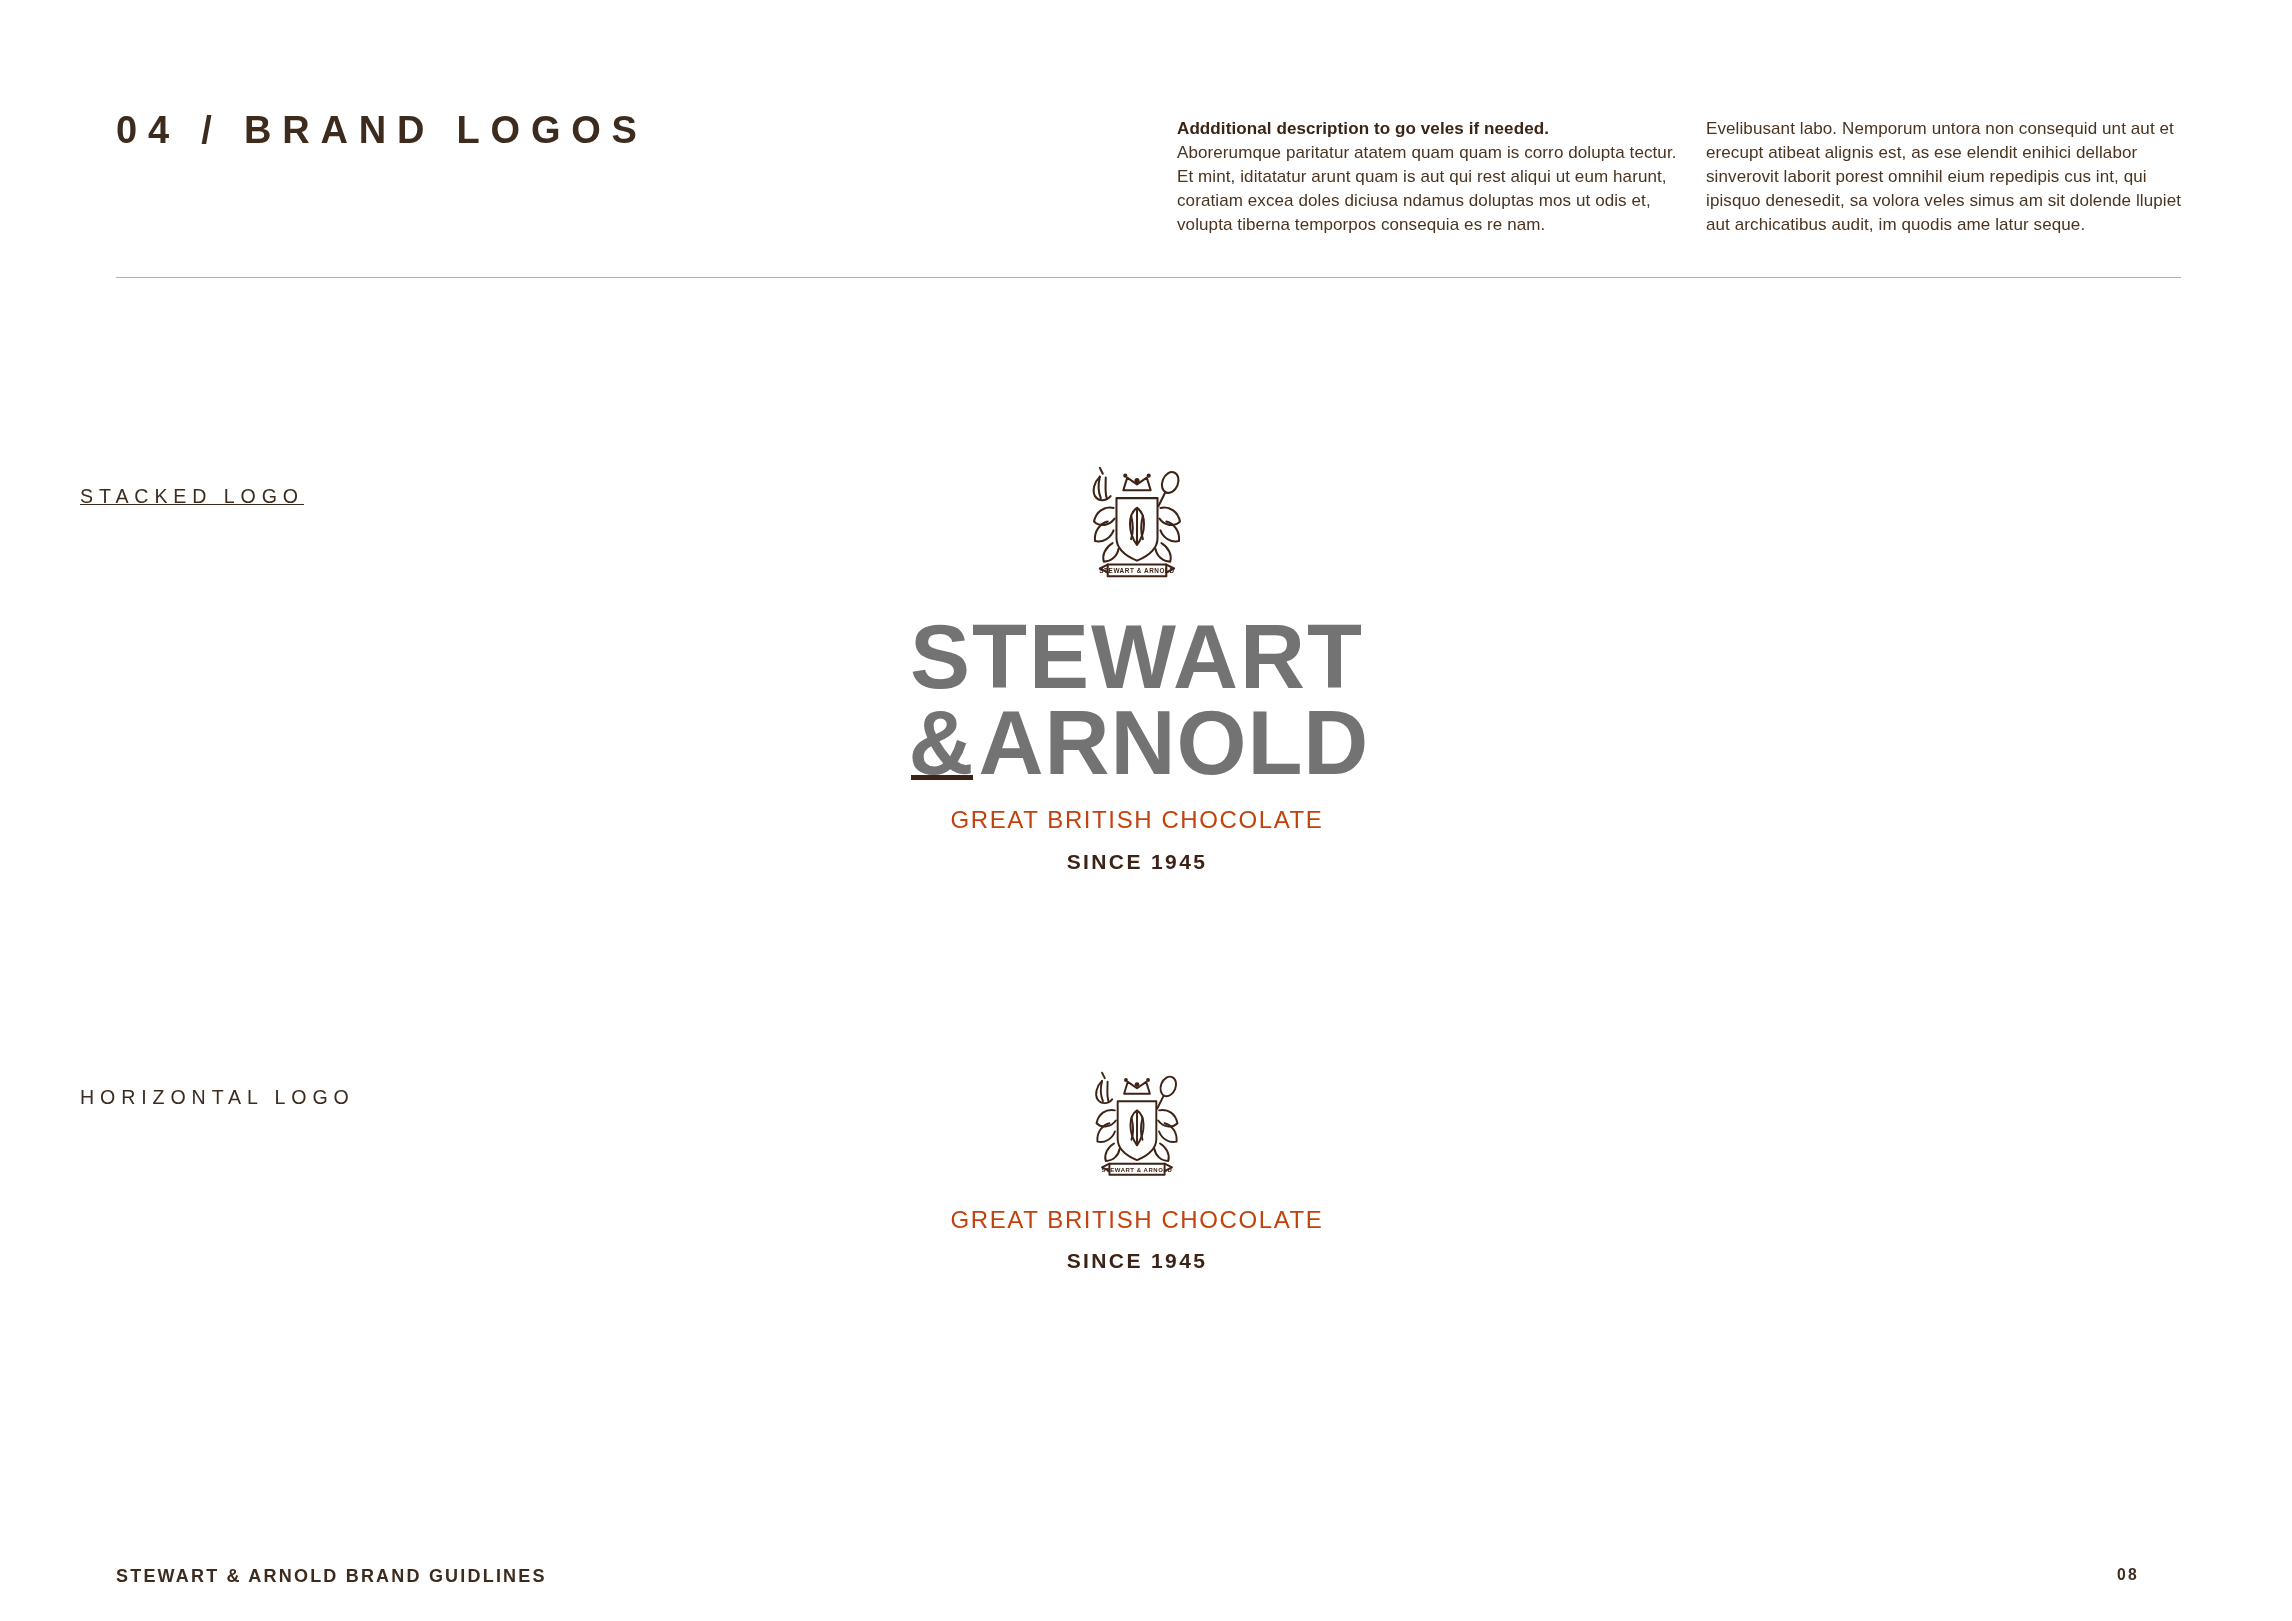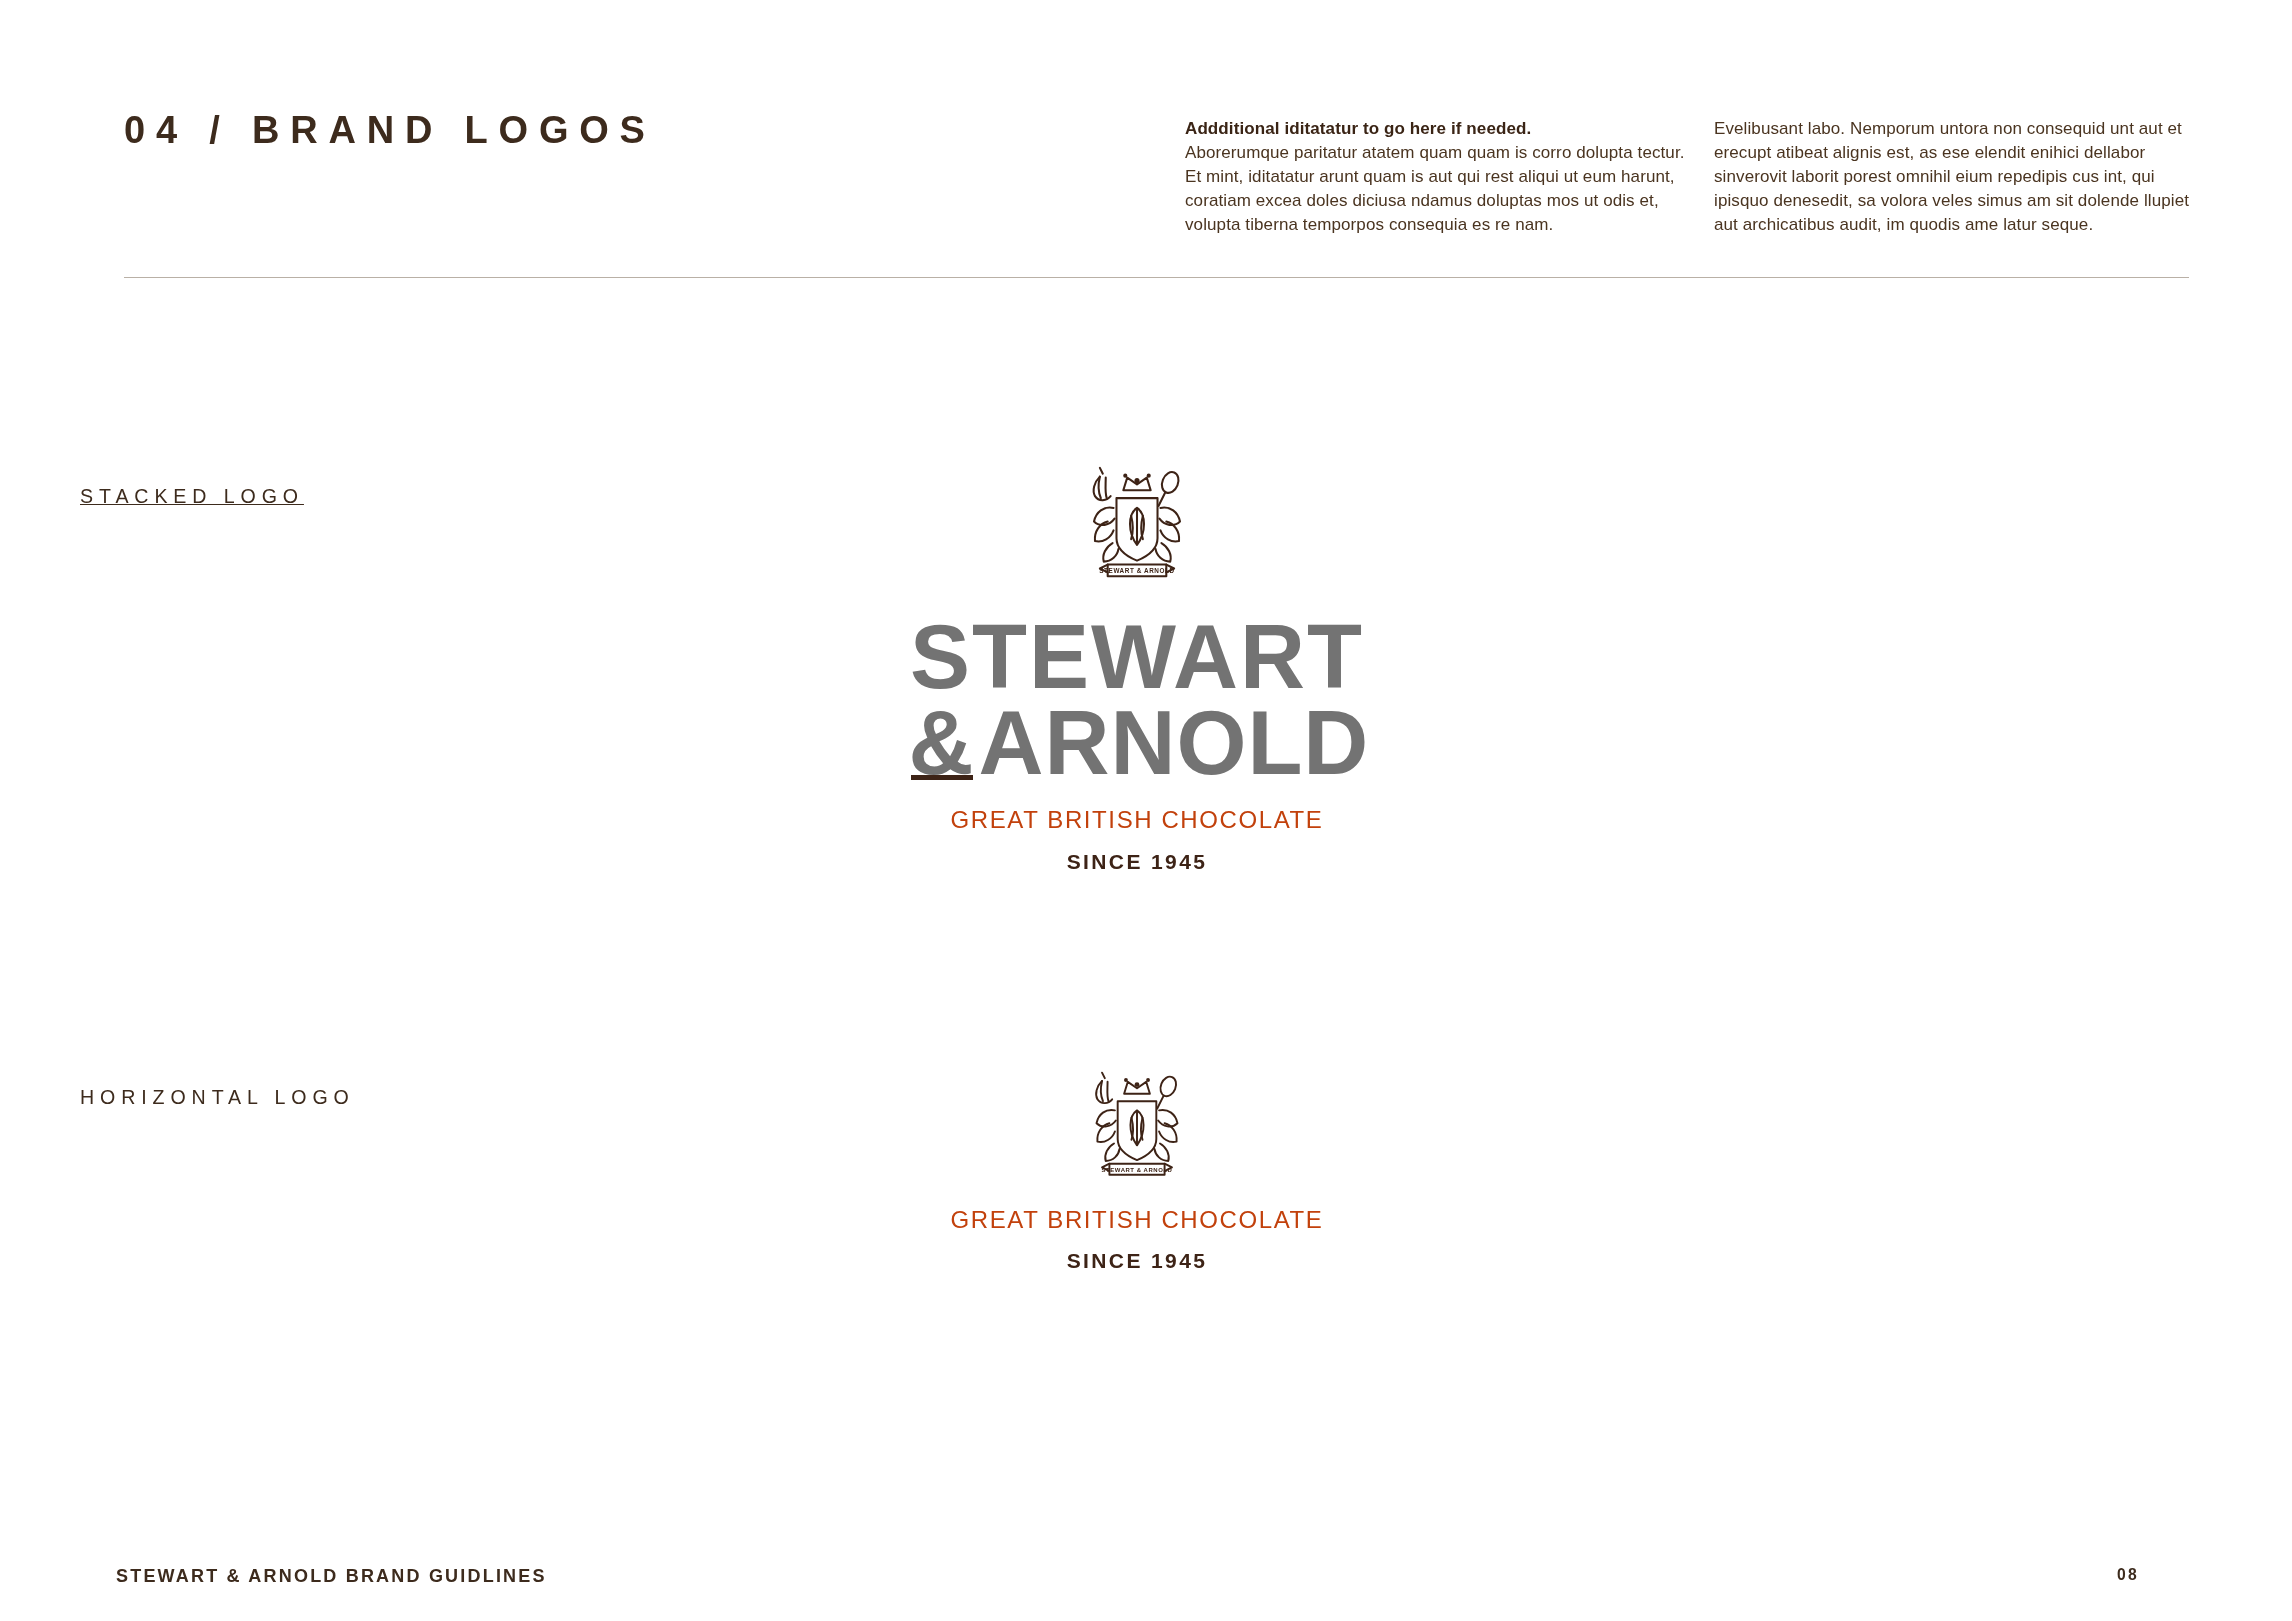--- a/index.html
+++ b/index.html
@@ -18,21 +18,21 @@
 
   .page {
     position: absolute;
     inset: 0;
     background: #ffffff;
   }
 
   
   .header {
     position: absolute;
-    left: 124px;
+    left: 116px;
     top: 103px;
     width: 2065px;
     height: 186px;
   }
   .page-title {
     position: absolute;
     left: 0;
     top: 5.9px;
     font-size: 38px;
     font-weight: 700;
@@ -172,21 +172,21 @@
 </style>
 </head>
 <body>
 
 <div class="page">
 
   <div class="header">
     <div class="page-title">04 / BRAND LOGOS</div>
 
     <div class="header-col col1">
-      <span class="lead">Addditional iditatatur to go here if needed.</span>
+      <span class="lead">Addditional description to go veles if needed.</span>
       <span class="body">Aborerumque paritatur atatem quam quam is corro dolupta tectur. Et mint, iditatatur arunt quam is aut qui rest aliqui ut eum harunt, coratiam excea doles diciusa ndamus doluptas mos ut odis et, volupta tiberna temporpos consequia es re nam.</span>
     </div>
 
     <div class="header-col col2">
       <span class="body">Evelibusant labo. Nemporum untora non consequid unt aut et erecupt atibeat alignis est, as ese elendit enihici dellabor sinverovit laborit porest omnihil eium repedipis cus int, qui ipisquo denesedit, sa volora veles simus am sit dolende llupiet aut archicatibus audit, im quodis ame latur seque.</span>
     </div>
 
     <div class="header-rule"></div>
   </div>
 

